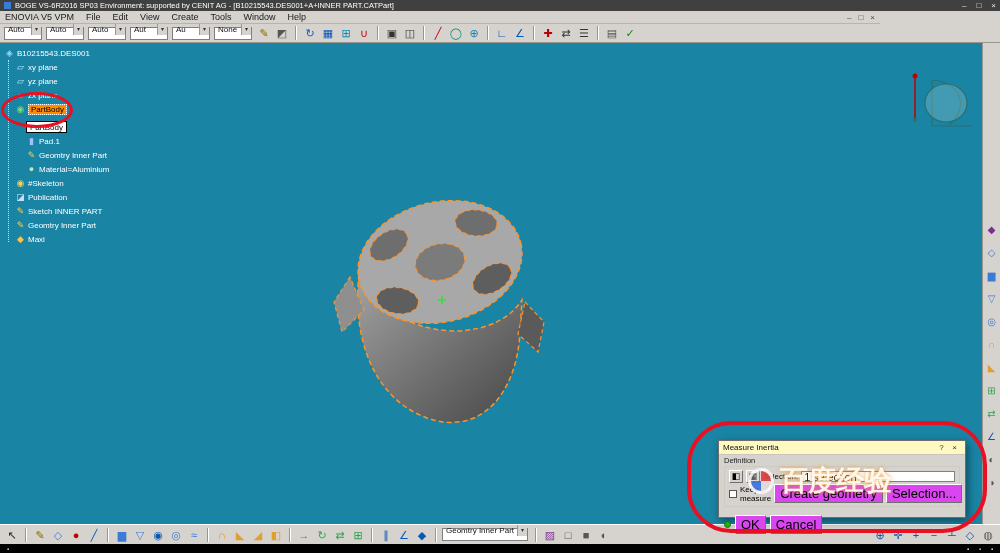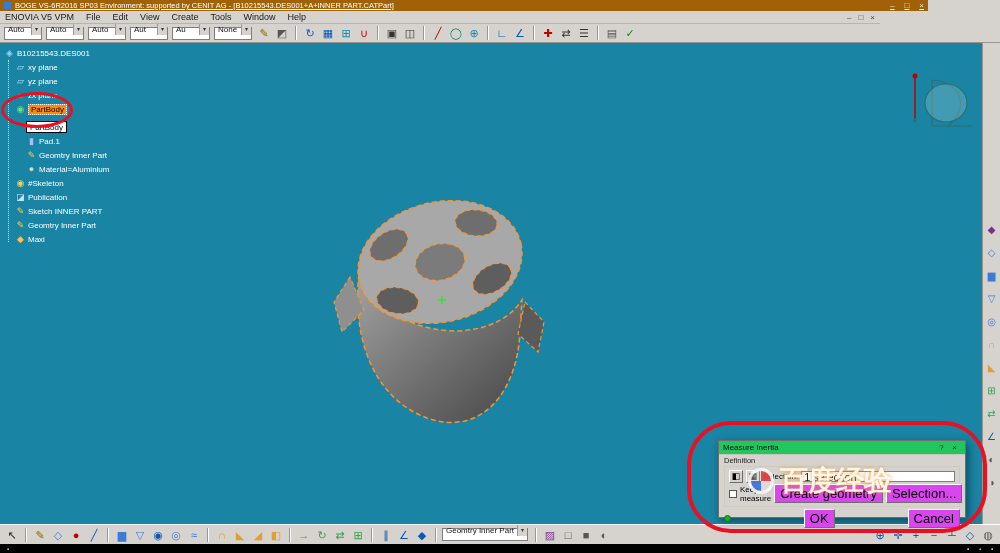--- a/index.html
+++ b/index.html
@@ -2,23 +2,23 @@
 <html><head>
 <meta charset="utf-8">
 <style>
   * { box-sizing: border-box; }
   body { margin:0; background:#444; }
   .app {
     position:relative; width:1000px; height:553px; overflow:hidden;
     font-family:"Liberation Sans", sans-serif; background:#d6d3ce; user-select:none;
   }
   
-  .titlebar { position:absolute; left:0; top:0; width:928px; height:11px;
-    background:#a16207; color:#fff; font-size:7.5px; line-height:11px;
-    display:flex; align-items:center; padding:0 4px;text-decoration:underline; }
+  .titlebar { position:absolute; left:0; top:0; width:1000px; height:11px;
+    background:#404040; color:#fff; font-size:7.5px; line-height:11px;
+    display:flex; align-items:center; padding:0 4px; }
   .title-icon { width:7px; height:7px; background:#3a7bd5; margin-right:4px; flex:0 0 auto; }
   .title-text { flex:1; white-space:nowrap; overflow:hidden; }
   .win-controls { display:flex; gap:10px; font-size:8px; color:#e8e8e8; }
   
   .menubar { position:absolute; left:0; top:11px; width:880px; height:13px;
     background:#d6d3ce; border-bottom:1px solid #b8b4ac; font-size:9px; color:#1a1a1a;
     display:flex; align-items:center; padding:0 5px; }
   .menu-item { margin-right:12px; white-space:nowrap; }
   .mdi { margin-left:auto; display:flex; gap:7px; color:#444; font-size:8px; }
   
@@ -51,36 +51,36 @@
   .tree-label.hl { background:#ff8b00; color:#000; border:1px dotted #fff; padding:0 2px; }
   .tree-tooltip { display:inline-block; background:#fff; border:1px solid #000; color:#000;
     font-size:8px; height:12px; line-height:11px; padding:0 3px; margin:1px 0 1px 22px; }
   
   .part-svg { position:absolute; left:332px; top:182px; z-index:1; }
   .compass-svg { position:absolute; left:898px; top:68px; z-index:1; }
   
   .dialog { position:absolute; left:718px; top:440px; width:248px; height:78px;
     background:#d6d3ce; border:1px solid #6e6e6e; box-shadow:2px 3px 8px rgba(0,0,0,.45);
     font-size:8px; z-index:5; }
-  .dlg-title { height:14px; background:#22c55e; display:flex; align-items:center;
+  .dlg-title { height:14px; background:#fef9c3; display:flex; align-items:center;
     padding:0 4px; border-bottom:1px solid #c9c5bd; color:#111; }
   .dlg-title-text { flex:1; }
   .dlg-btn { width:13px; text-align:center; color:#333; font-size:8px; }
   .dlg-body { padding:1px 5px 2px; }
   .def-label { font-size:7.5px; color:#222; }
   .frame { border:1px groove #cfcbc3; padding:2px 4px; margin-top:1px; }
   .drow { display:flex; align-items:center; gap:3px; margin:1px 0; }
   .mini-btn { width:14px; height:13px; background:#d6d3ce; border:1px solid;
     border-color:#fff #6e6e6e #6e6e6e #fff; font-size:9px; line-height:11px; text-align:center; flex:0 0 auto; }
   .field { flex:1; height:11px; background:#fff; border:1px solid #7f7f7f;
     font-size:11px; line-height:10px; padding:0 2px; color:#222; overflow:hidden; white-space:nowrap; }
   .chk { width:8px; height:8px; background:#fff; border:1px solid #555; flex:0 0 auto; }
   .dbtn { background:#d946ef; border:1px solid; border-color:#fff #6e6e6e #6e6e6e #fff;
     font-size:13px; padding:1px 5px; white-space:nowrap; }
-  .dlg-actions { display:flex; justify-content:space-between; align-items:center; gap:4px; margin-top:2px; }
+  .dlg-actions { display:flex; justify-content:flex-start; align-items:center; gap:4px; margin-top:8px; }
   .status-dot { width:7px; height:7px; border-radius:50%; background:#19b219; border:1px solid #0a7a0a; flex:0 0 auto; }
   
   .watermark { position:absolute; left:748px; top:462px; display:flex; align-items:center; gap:6px;
     color:rgba(255,252,245,.92); font-size:28px; font-weight:bold; z-index:6; pointer-events:none;
     text-shadow:0 0 4px rgba(235,150,45,.85); }
   .wm-logo { width:26px; height:26px; border-radius:50%; border:3px solid rgba(255,255,255,.92);
     background:conic-gradient(#e23b3b 0 90deg, rgba(255,255,255,.2) 90deg 180deg, #3b6fe2 180deg 270deg, rgba(255,255,255,.2) 270deg); opacity:.9; }
   .oval { position:absolute; border:3px solid #e81123; border-radius:50%; z-index:7; pointer-events:none; }
   .oval-tree { left:1px; top:92px; width:72px; height:36px; }
   .oval-dialog { left:687px; top:421px; width:300px; height:112px; border-width:4px; border-radius:44px; }

